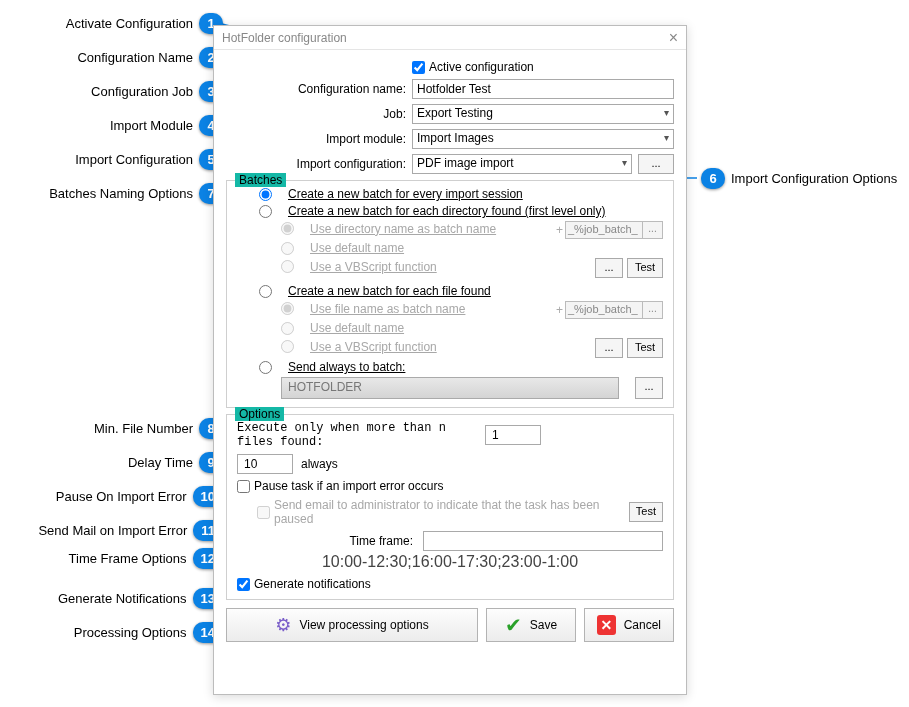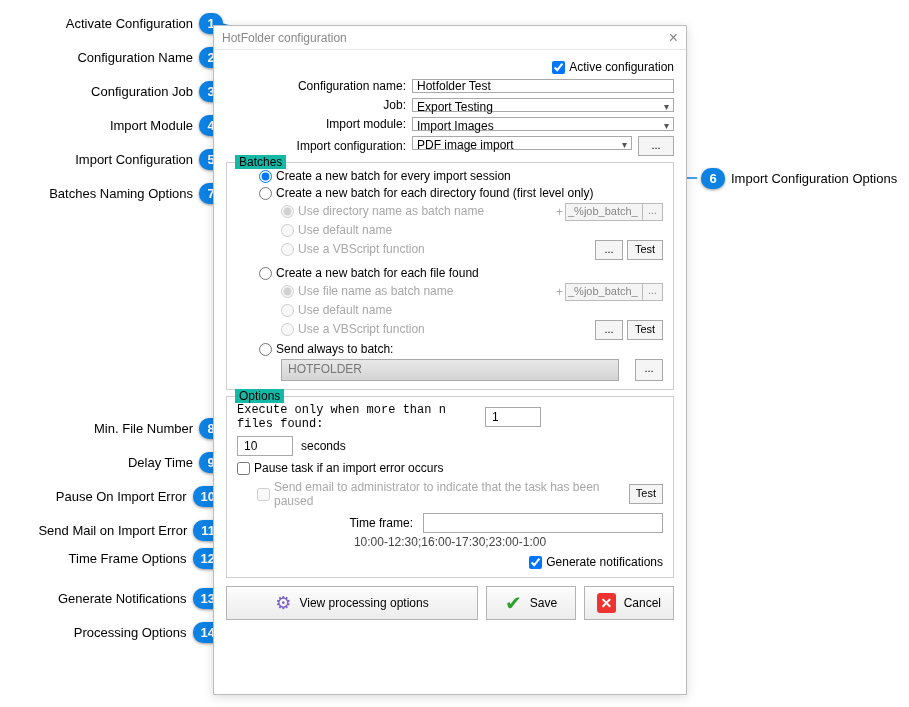--- a/index.html
+++ b/index.html
@@ -16,30 +16,30 @@
 .dialog { position: absolute; left: 213px; top: 25px; width: 474px; height: 670px; border: 1px solid #bcbcbc; background: #fff; box-shadow: 0 2px 10px rgba(0,0,0,.15); }
 .titlebar { height: 24px; display: flex; align-items: center; padding: 0 8px; color: #888; font-size: 12px; border-bottom: 1px solid #e5e5e5; justify-content: space-between; }
 .titlebar .close { font-size: 16px; color: #888; cursor: pointer; }
 .body { padding: 10px 12px 8px 12px; }
 
 .row { display: flex; align-items: center; margin-bottom: 5px; }
 .row .label { width: 186px; text-align: right; padding-right: 6px; }
 .row .field { flex: 1; }
 
 input[type=text], select, .dd {
-  width: 100%; height: 14px; border: 1px solid #a9a9a9; padding: 1px 4px; font-size: 12px; background: #fff;
+  width: 100%; height: 20px; border: 1px solid #a9a9a9; padding: 1px 4px; font-size: 12px; background: #fff;
 }
 .dd { position: relative; padding-right: 16px; }
 .dd::after { content: "▾"; position: absolute; right: 4px; top: 2px; font-size: 10px; color: #555; }
 
 .smallbtn { width: 28px; height: 20px; border: 1px solid #a9a9a9; background: #f5f5f5; text-align: center; font-size: 11px; line-height: 16px; cursor: pointer; display: inline-block; }
 .smallbtn.w { width: 36px; }
-.check { display: flex; align-items: center; gap: 4px; justify-content: flex-end; }
+.check { display: flex; align-items: center; gap: 4px; }
 .check input { width: 13px; height: 13px; }
-.radio { display: flex; align-items: flex-end; gap: 4px; margin-bottom: 3px; }
+.radio { display: flex; align-items: center; gap: 16px; margin-bottom: 3px; text-decoration: underline; }
 .radio input { width: 13px; height: 13px; }
 .disabled { color: #a8a8a8; }
 
 .fieldset { border: 1px solid #cfcfcf; margin-top: 6px; padding: 6px 10px 8px 10px; position: relative; }
 .fieldset .legend { position: absolute; top: -8px; left: 8px; background: #14b8a6; padding: 0 4px; font-size: 12px; }
 
 .sub { margin-left: 22px; }
 .subrow { display: flex; align-items: center; justify-content: space-between; margin-bottom: 2px; }
 .plusfld { display: flex; align-items: center; gap: 0; }
 .plusfld .plus { color: #aaa; padding: 0 2px; }
@@ -49,21 +49,21 @@
 .hotfolder-box { height: 22px; background: linear-gradient(#e8e8e8,#d4d4d4); border: 1px solid #aaa; color: #777; padding: 2px 6px; flex: 1; }
 
 .opts .orow { display: flex; align-items: center; gap: 8px; margin-bottom: 5px; }
 .opts .olabel { width: 240px; font-family: Liberation Mono, monospace; }
 .numbox { width: 56px; height: 20px; border: 1px solid #a9a9a9; padding: 1px 6px; }
 
 .tf-row { display: flex; align-items: center; gap: 6px; justify-content: center; }
 .tf-label { width: 120px; text-align: right; padding-right: 4px; }
 .tf-input { flex: 1; height: 20px; border: 1px solid #a9a9a9; }
 
-.example { text-align: center; color: #444; margin-top: 2px; font-size: 12px; }
+.example { text-align: center; color: #444; margin-top: 2px; font-size: 16px; }
 
 .bottombar { display: flex; align-items: center; gap: 8px; margin-top: 8px; }
 .bigbtn { height: 34px; border: 1px solid #b3b3b3; background: linear-gradient(#fdfdfd,#ececec); display: flex; align-items: center; justify-content: center; gap: 8px; padding: 0 12px; cursor: pointer; }
 .bigbtn.gear { flex: 1; }
 .bigbtn.save { width: 90px; }
 .bigbtn.cancel { width: 90px; }
 .icon-gear { color: #7a5ec9; font-size: 18px; }
 .icon-ok { color: #2aa12a; font-size: 20px; }
 .icon-cancel { background: #e33; color: #fff; width: 20px; height: 20px; border-radius: 3px; display: flex; align-items: center; justify-content: center; font-weight: bold; font-size: 14px; }
 </style>
@@ -287,21 +287,21 @@
 
     <div class="fieldset opts">
       <div class="legend">Options</div>
 
       <div class="orow">
         <div class="olabel">Execute only when more than n files found:</div>
         <input class="numbox" value="1" style="">
       </div>
       <div class="orow">
         <input class="numbox" value="10" style="">
-        <span>seconds</span>
+        <span>always</span>
       </div>
       <div class="orow" style="justify-content:space-between">
         <div class="check">
             <input type="checkbox" style="">
             <span>Pause task if an import error occurs</span>
           </div>
       </div>
       <div class="orow" style="justify-content:space-between;margin-left:20px">
         <div class="check disabled">
             <input type="checkbox" disabled="" style="">

